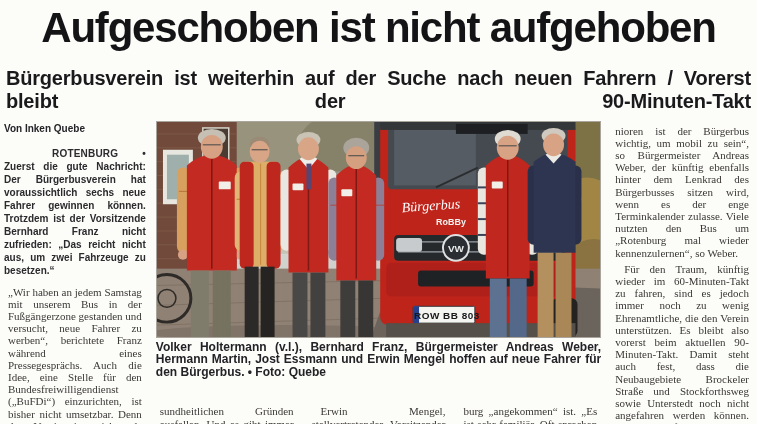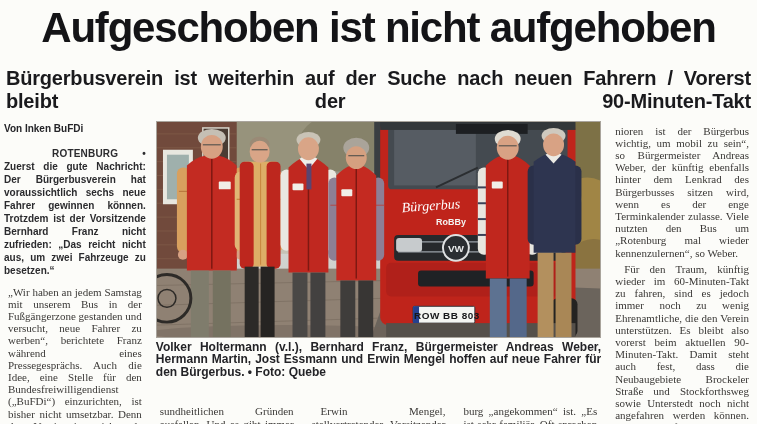--- a/index.html
+++ b/index.html
@@ -52,21 +52,21 @@
 <body>
 
 <div class="page">
 
   <h1 class="headline">Aufgeschoben ist nicht aufgehoben</h1>
   <h2 class="subheadline">Bürgerbusverein ist weiterhin auf der Suche nach neuen Fahrern / Vorerst bleibt der 90-Minuten-Takt</h2>
 
   <div class="grid">
 
     <div class="col1">
-      <p class="byline">Von Inken BuFDi</p>
+      <p class="byline">Von Inken Quebe</p>
       <p class="lead"><span class="loc">ROTENBURG</span> <span>•</span> <span>Zuerst die gute Nachricht: Der Bürgerbusverein hat voraussichtlich sechs neue Fahrer gewinnen können. Trotzdem ist der Vorsitzende Bernhard Franz nicht zufrieden: „Das reicht nicht aus, um zwei Fahrzeuge zu besetzen.“</span></p>
       <p class="serif">„Wir haben an jedem Samstag mit unserem Bus in der Fußgängerzone gestanden und versucht, neue Fahrer zu werben“, berichtete Franz während eines Pressegesprächs. Auch die Idee, eine Stelle für den Bundesfreiwilligendienst („BuFDi“) einzurichten, ist bisher nicht umsetzbar. Denn der Verein ist nicht als gemeinnützig anerkannt. Auf zwei weitere Fahrer muss Franz außerdem verzichten, da sie aus persönlichen und ge-</p>
     </div>
 
     <figure class="photo-block">
       <svg class="photo" viewBox="0 0 445 217" preserveAspectRatio="none">
         <defs>
           <linearGradient id="sky" x1="0" y1="0" x2="0" y2="1">
             <stop offset="0" stop-color="#e0e2df"></stop>
             <stop offset="1" stop-color="#c8cac6"></stop>

